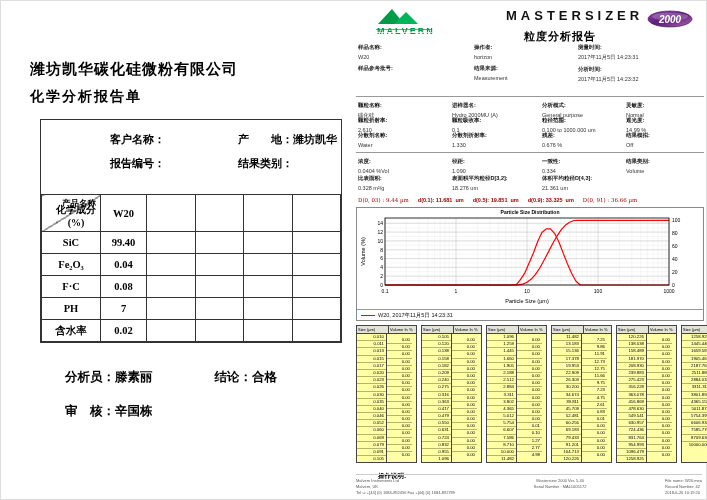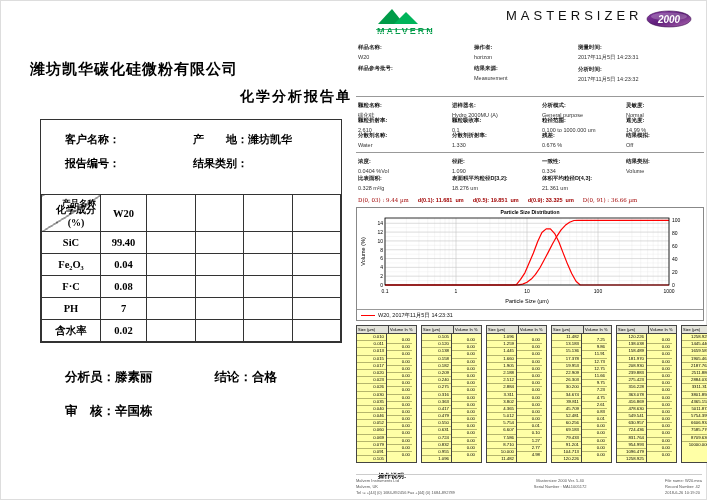--- a/index.html
+++ b/index.html
@@ -2,41 +2,41 @@
 <html><head>
 <meta charset="utf-8">
 <style>
   html,body{margin:0;padding:0;background:#fff;}
   body{width:707px;height:500px;position:relative;font-family:"Liberation Sans",sans-serif;color:#000;overflow:hidden;}
   .frame{position:absolute;inset:0;border:1px solid #ddd;}
 
   
   .left-doc{position:absolute;left:30px;top:60px;width:322px;font-family:"Liberation Serif","DejaVu Serif",serif;}
   .ld-company{text-align:left;font-size:15px;font-weight:bold;letter-spacing:1px;}
-  .ld-title{text-align:right;font-size:14px;font-weight:bold;margin-top:9px;letter-spacing:2px;}
+  .ld-title{text-align:left;font-size:14px;font-weight:bold;margin-top:9px;letter-spacing:2px;}
   .ld-box{margin:13px 10px 0 10px;border:1px solid #333;}
   .ld-info{padding:12px 0 6px 24px;font-size:11px;font-weight:bold;}
-  .ld-info .row{display:flex;margin-bottom:9px;}
+  .ld-info .row{display:flex;margin-bottom:9px;margin-left:45px;}
   .ld-info .cell-l{width:128px;}
   table.ld-table{border-collapse:collapse;width:100%;table-layout:fixed;margin-top:8px;}
   table.ld-table td{border:1px solid #333;text-align:center;font-weight:bold;font-size:10.5px;height:21px;padding:0;}
   table.ld-table tr.hdr td{height:36px;}
   td.diag{position:relative;background-image:linear-gradient(to bottom right,transparent 49.3%,#333 49.3%,#333 50.7%,transparent 50.7%);}
   td.diag .top{position:absolute;top:3px;right:4px;font-size:8.5px;}
   td.diag .bot{position:absolute;bottom:3px;left:10px;font-size:10px;}
   .ld-sign{margin:26px 0 0 35px;font-size:12.5px;font-weight:bold;display:flex;}
   .ld-sign .conc{margin-left:62px;}
   .ld-review{margin:17px 0 0 35px;font-size:12.5px;font-weight:bold;}
 
   
   .right-doc{position:absolute;left:356px;top:4px;width:348px;height:494px;font-size:5.5px;}
   .brand{position:relative;height:38px;}
   .malvern{position:absolute;left:8px;top:2px;}
   .ms-wrap{position:absolute;left:150px;top:4px;width:198px;}
-  .ms-word{font-size:13px;font-weight:normal;letter-spacing:4px;color:#111;display:inline-block;}
+  .ms-word{font-size:13px;font-weight:bold;letter-spacing:4px;color:#111;display:inline-block;}
   .ms-oval{display:inline-block;vertical-align:middle;margin-left:4px;}
   .ms-cn{font-size:11px;font-weight:bold;margin-top:1px;margin-left:18px;letter-spacing:1px;}
   .sample{position:relative;height:50px;margin-top:2px;}
   .sample .col{position:absolute;top:0;}
   .s-label{color:#222;font-weight:bold;margin-bottom:3px;}
   .s-val{color:#333;margin-bottom:5px;}
   .hr{border-top:1px solid #999;margin:2px 0;}
   .pgrid{position:relative;padding:3px 0 2px 0;}
   .pgrid .param{position:absolute;}
   .p-label{font-weight:bold;color:#111;}
@@ -167,20 +167,21 @@
           <linearGradient id="pg" x1="0" y1="0" x2="1" y2="1">
             <stop offset="0" stop-color="#8b3fa8"></stop>
               <stop offset="0.5" stop-color="#5f1d7a"></stop>
               <stop offset="1" stop-color="#b06ab3"></stop>
           </linearGradient>
         </defs>
         <ellipse cx="23" cy="9" rx="22" ry="8" fill="url(#pg)" stroke="#3f1253" stroke-width="0.6"></ellipse>
         <ellipse cx="23" cy="6.5" rx="18" ry="4" fill="rgba(255,255,255,0.22)"></ellipse>
         <text x="23" y="12.5" text-anchor="middle" font-size="10" font-style="italic" font-weight="bold" fill="#fff" font-family="Liberation Sans, sans-serif">2000</text>
       </svg>
+      <div class="ms-cn">粒度分析报告</div>
     </div>
   </div>
 
   <div class="sample">
     <div class="col" style="left:2px;width:115px;">
       <div class="s-label">样品名称:</div>
       <div class="s-val">W20</div>
       <div class="s-label">样品参考批号:</div>
       <div class="s-val"></div>
     </div>

